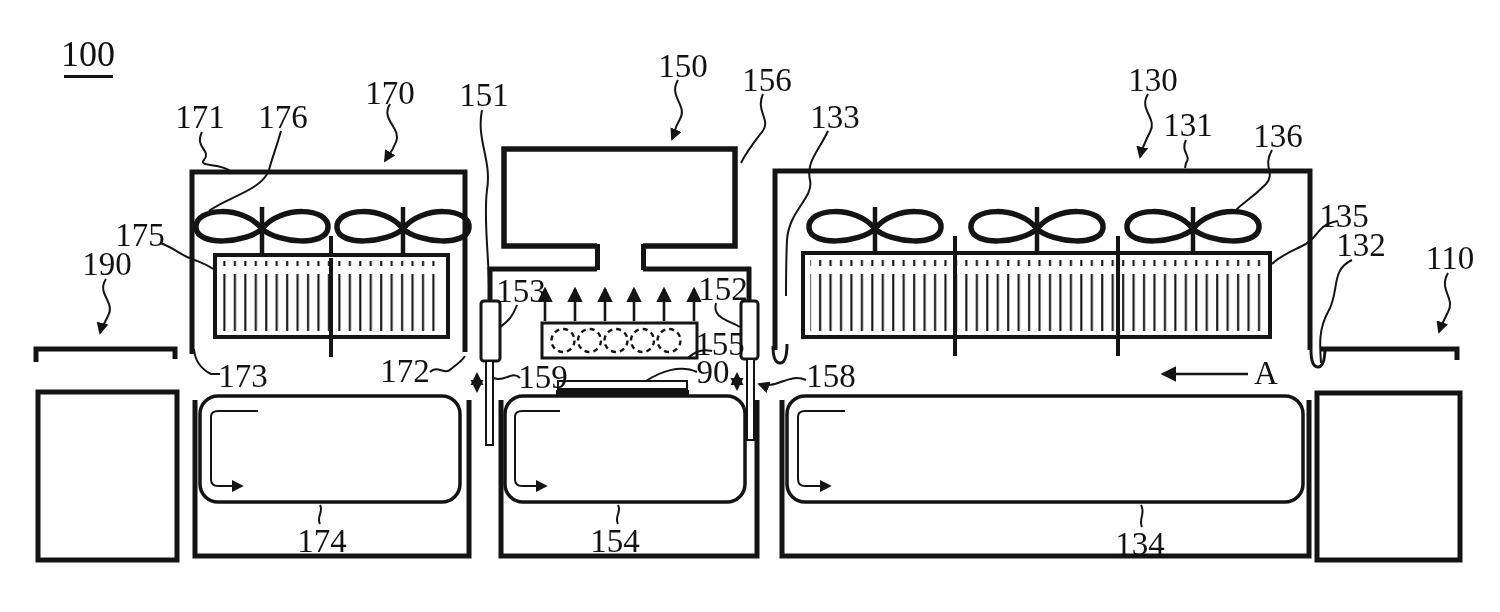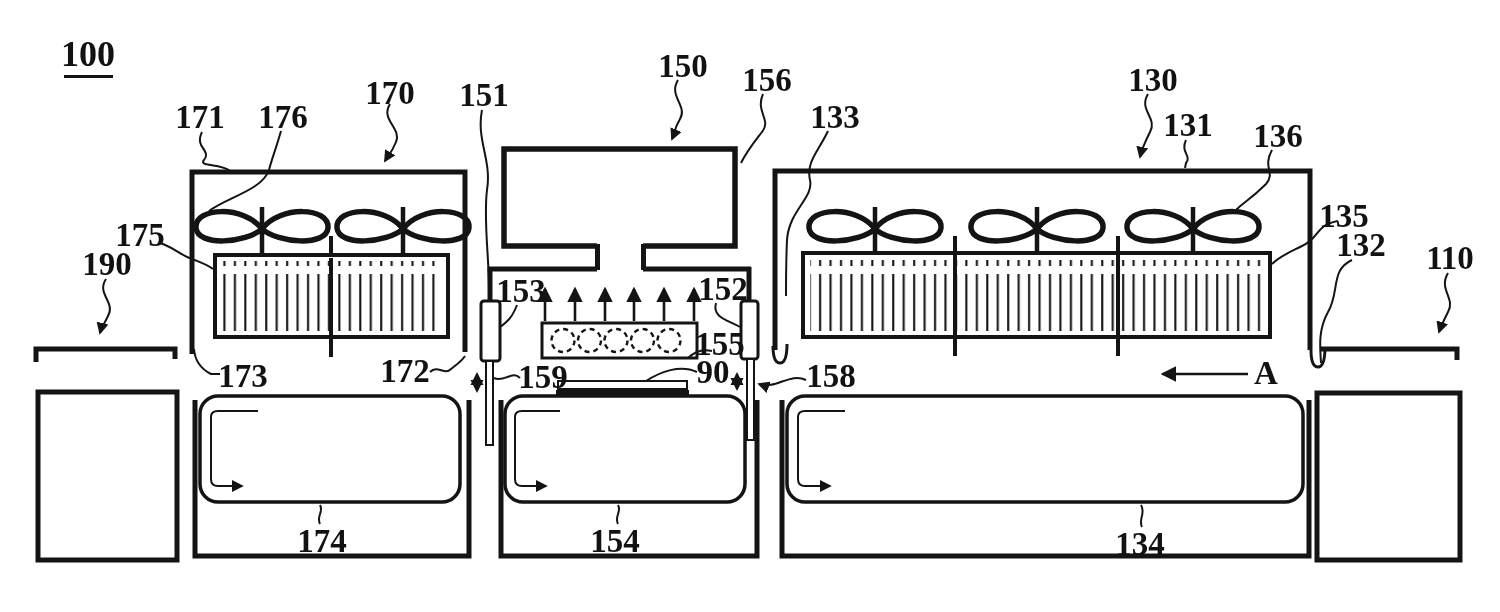--- a/index.html
+++ b/index.html
@@ -1,16 +1,16 @@
 <!DOCTYPE html>
 <html><head>
 <meta charset="utf-8">
 <style>
   html,body{margin:0;padding:0;background:#ffffff;}
-  .page{width:1500px;height:612px;position:relative;background:#fff;overflow:hidden;font-weight:bold;}
+  .page{width:1500px;height:612px;position:relative;background:#fff;overflow:hidden;}
   svg{display:block;}
   text{font-family:"Liberation Serif","DejaVu Serif",serif;fill:#121212;}
   .ref{font-size:33px;}
   .fig{font-size:36px;}
   path,line,rect,circle{vector-effect:none;}
 </style>
 </head>
 <body>
 
 <div class="page">

